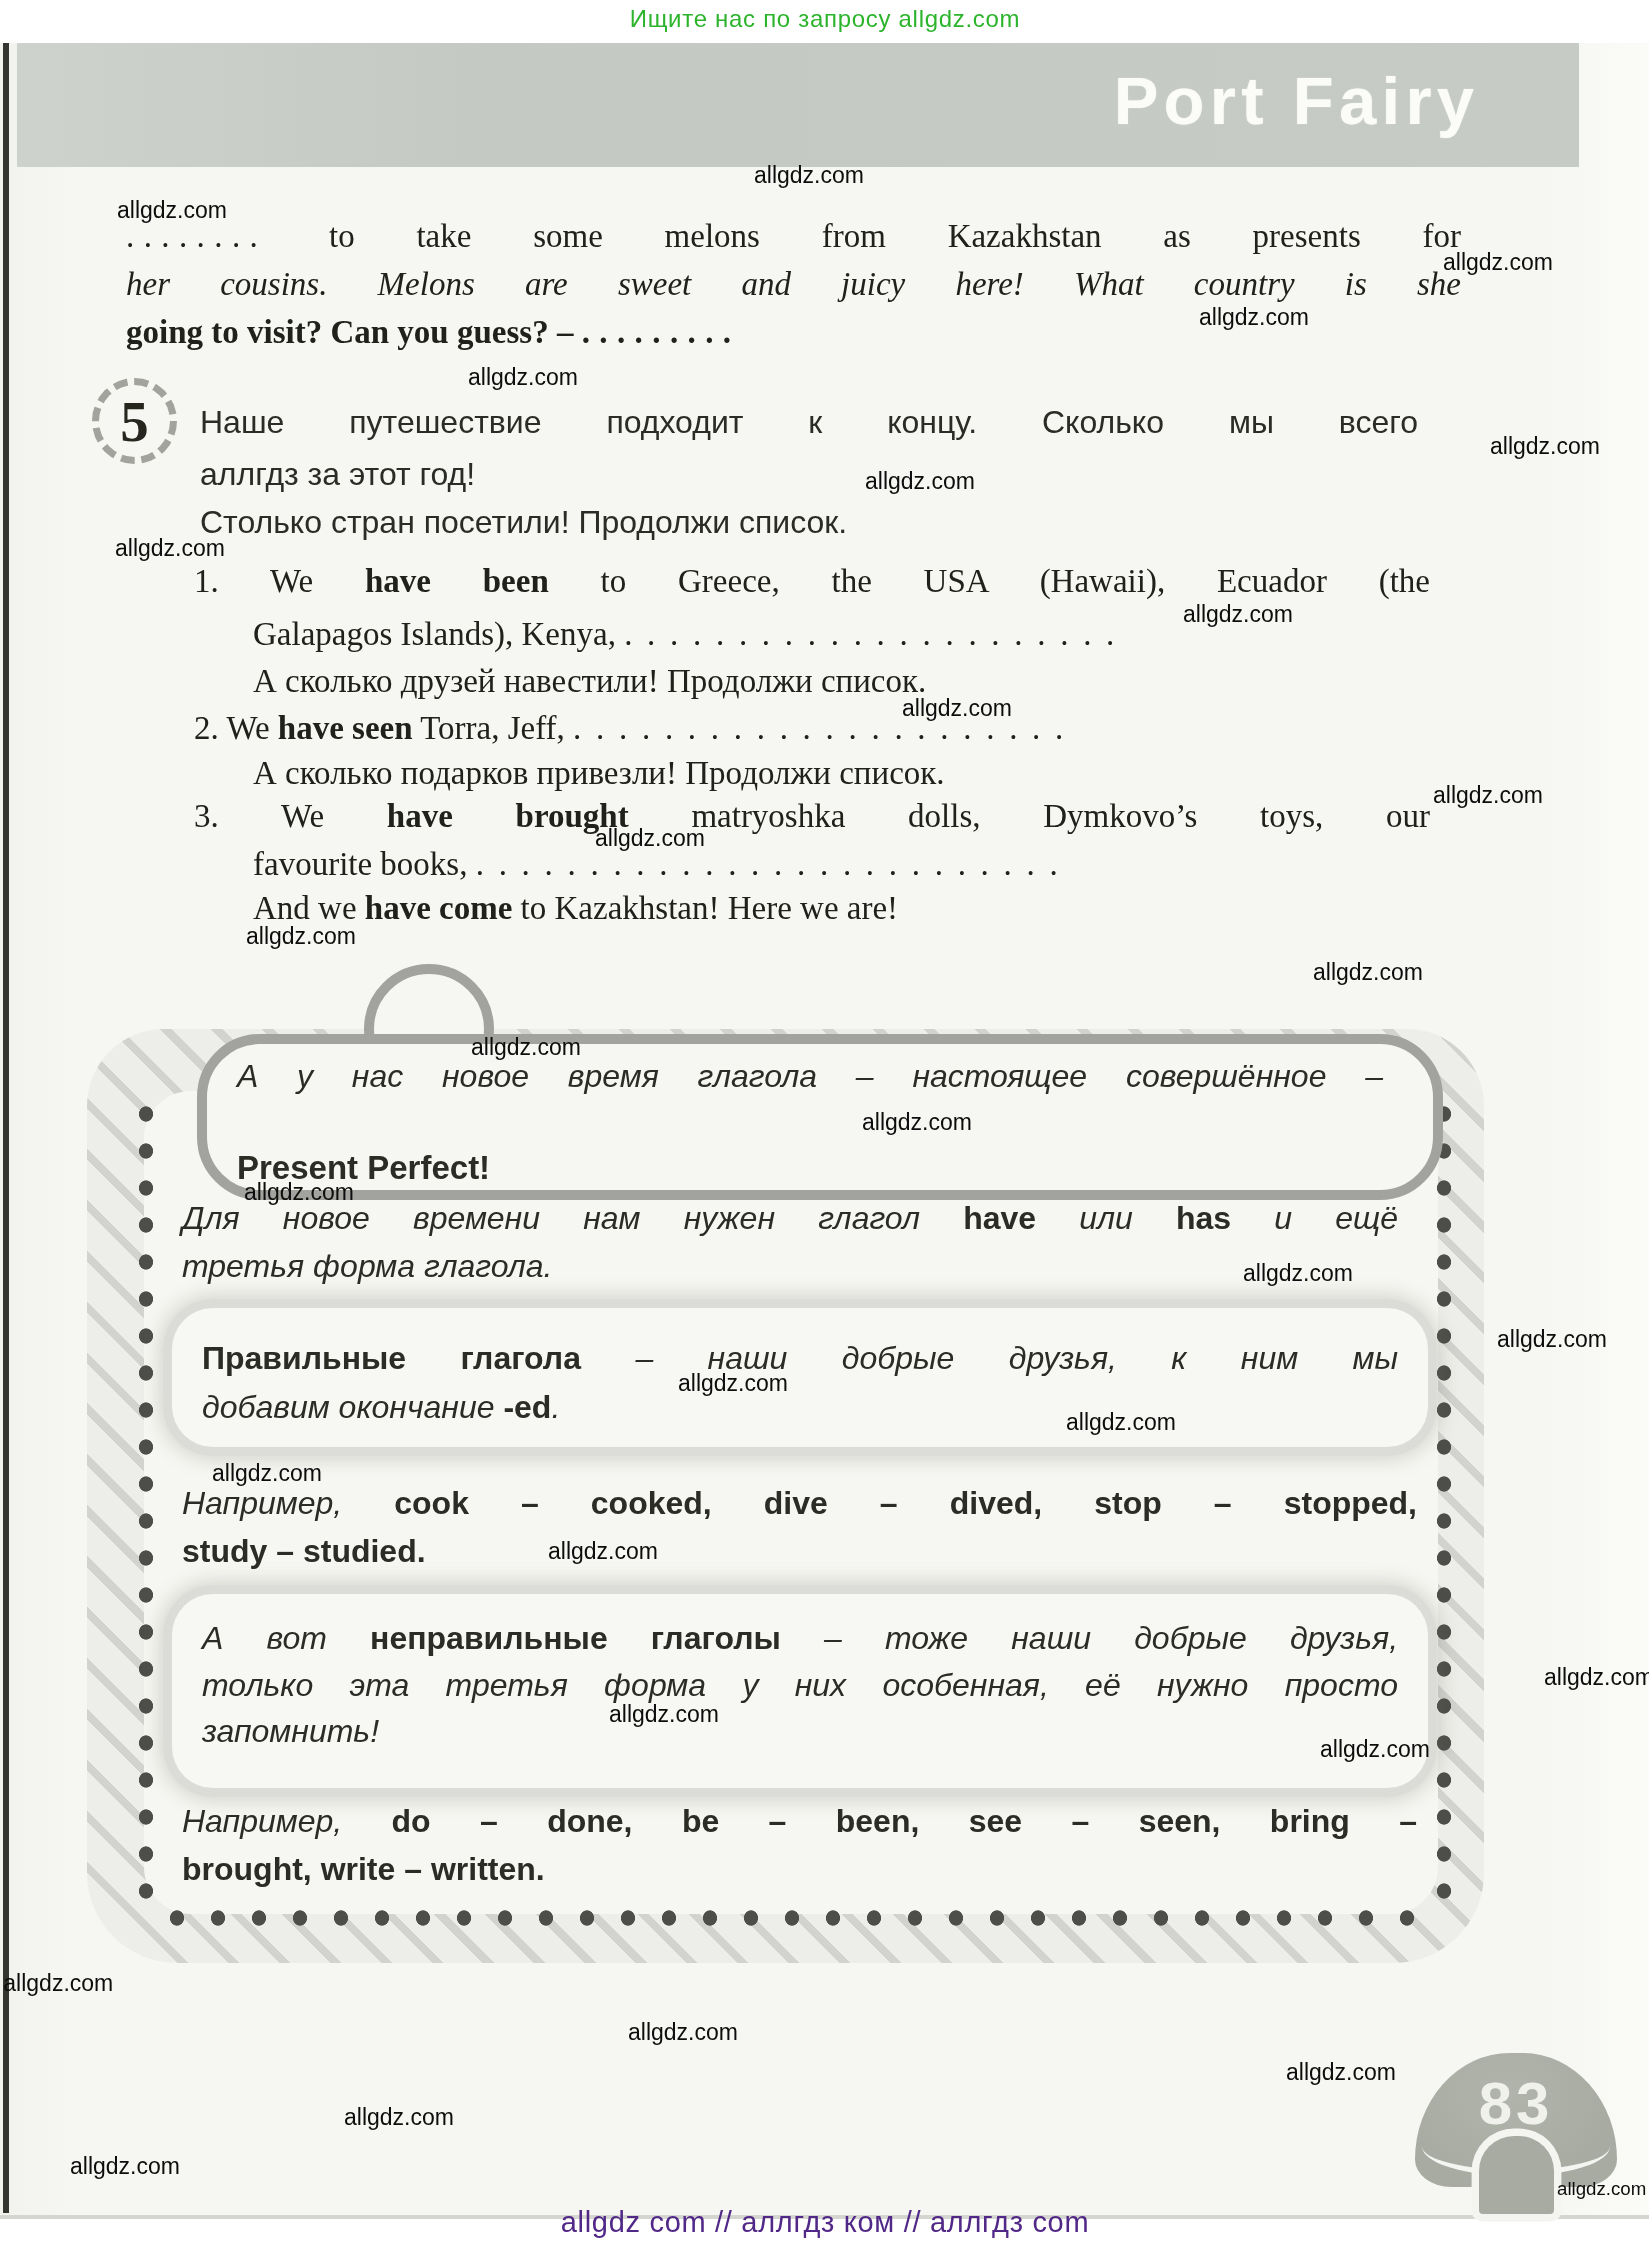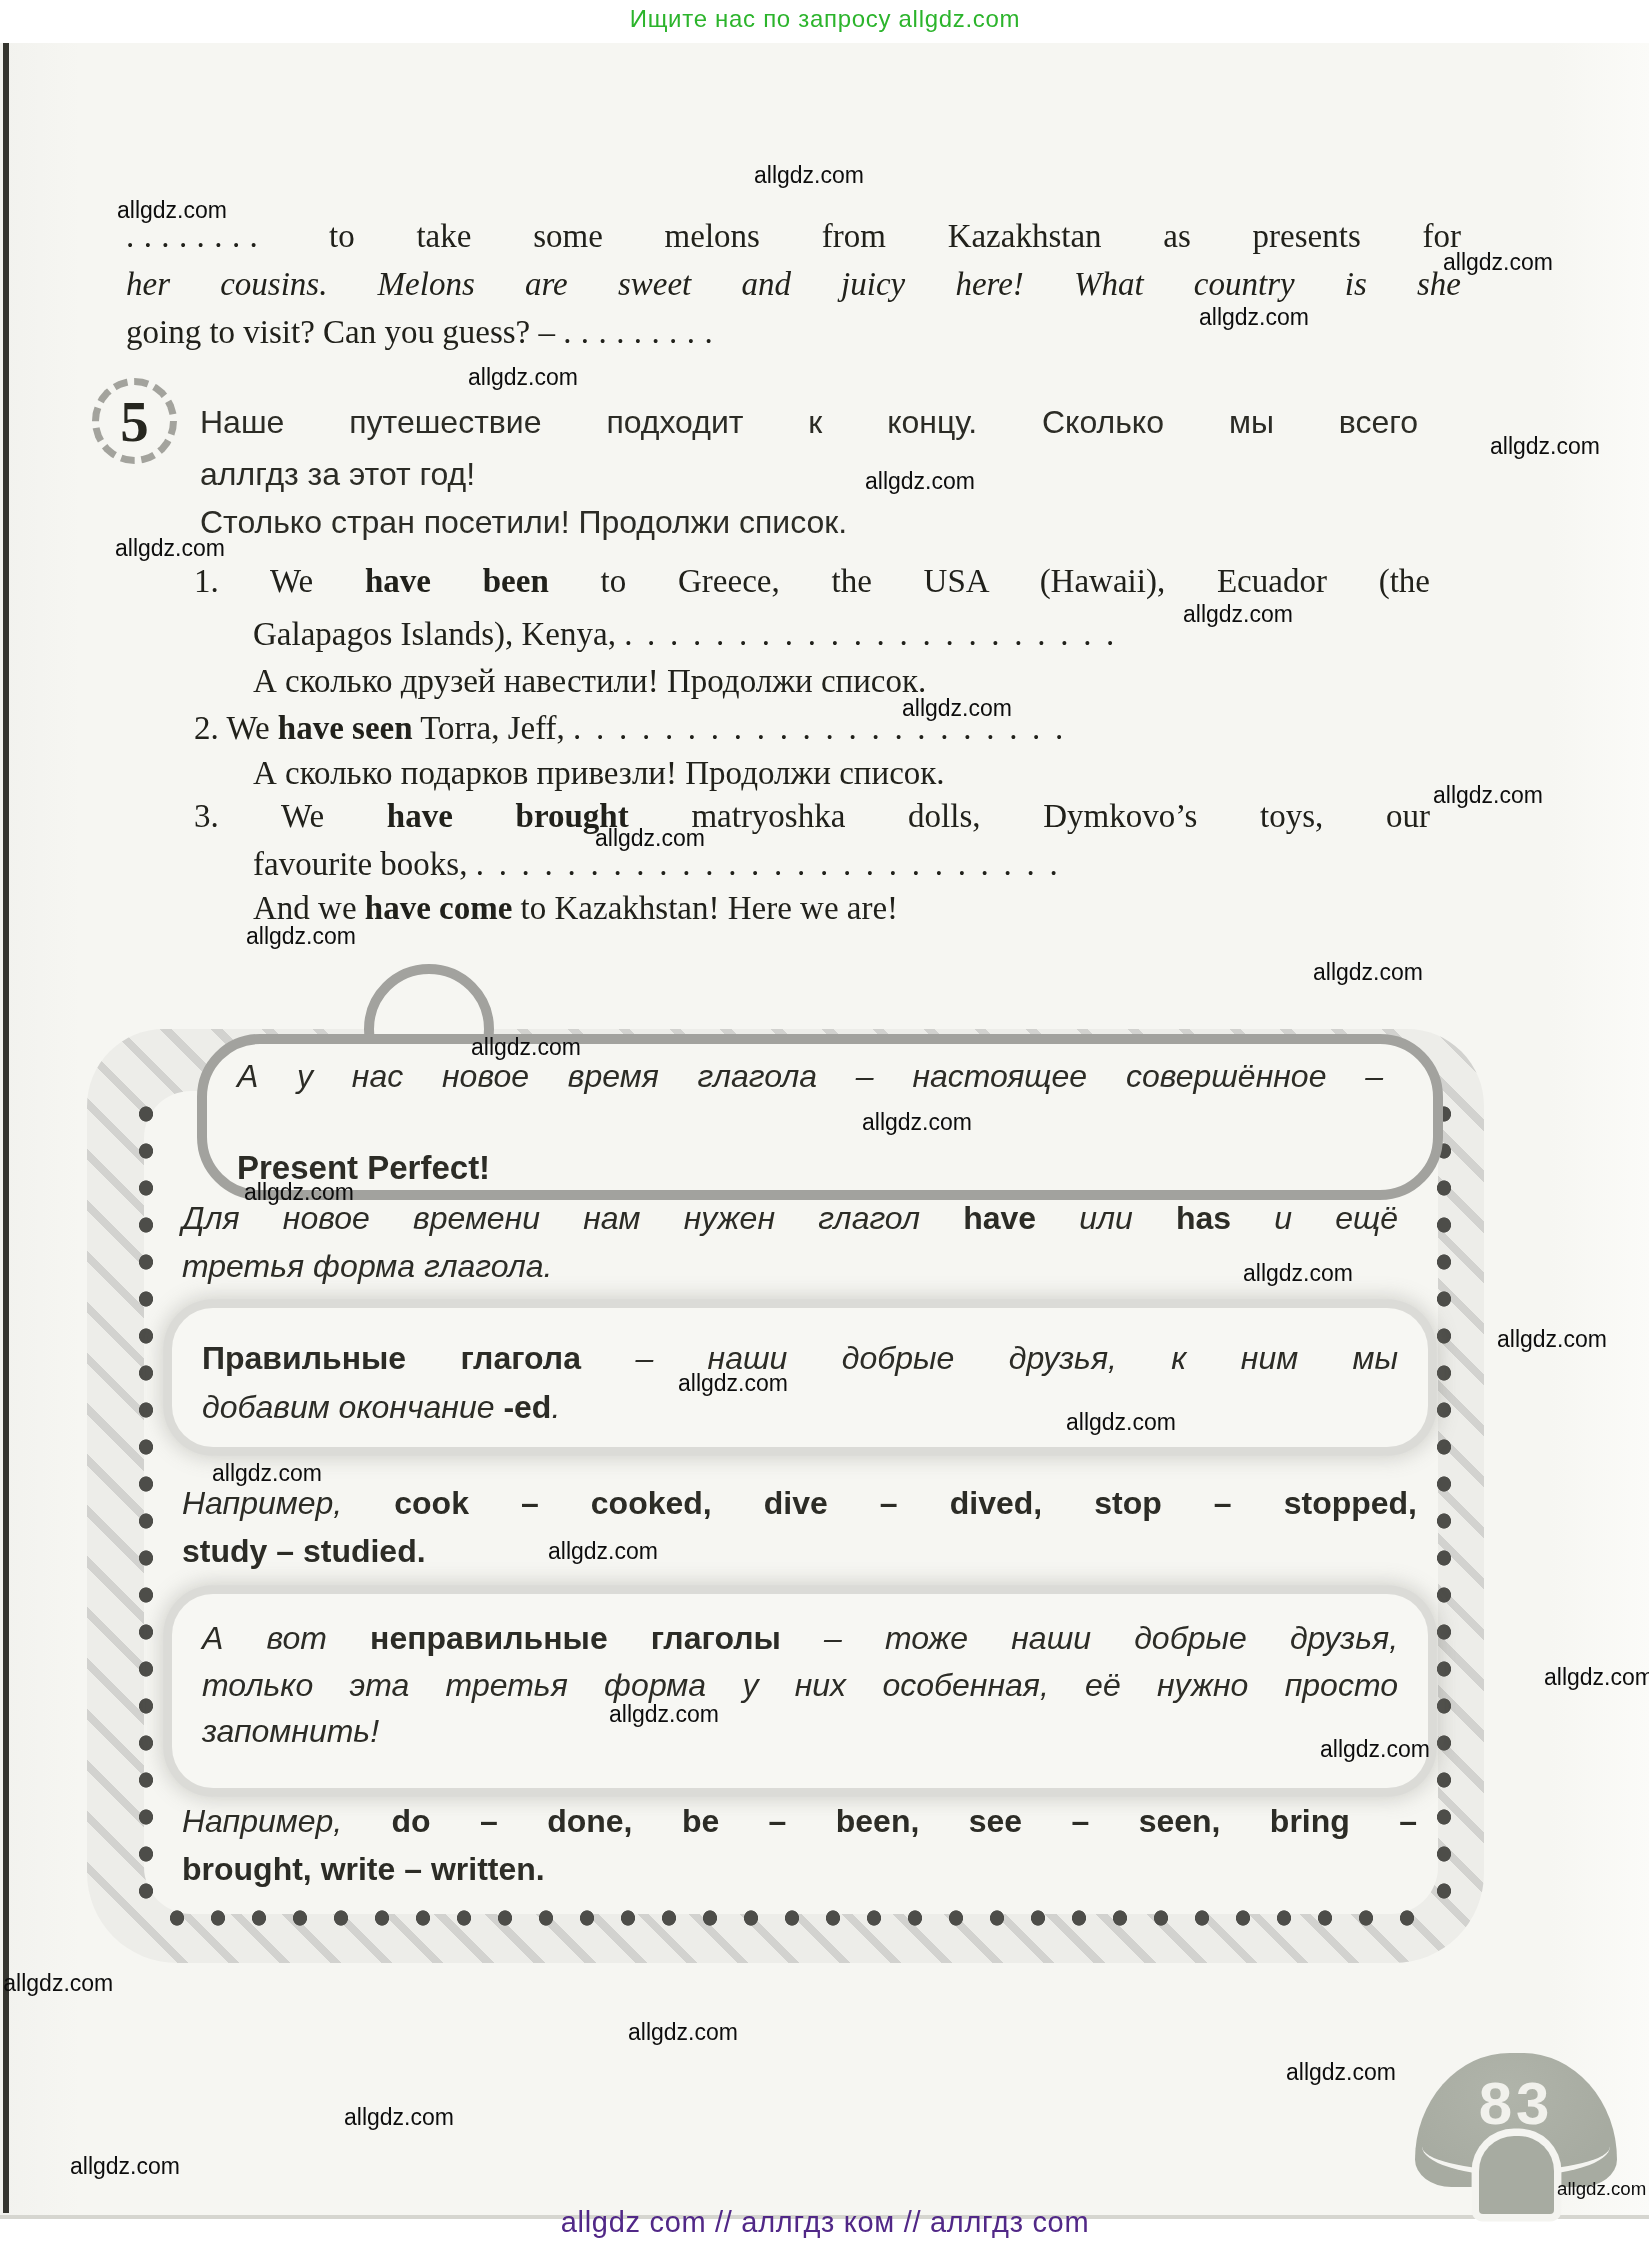--- a/index.html
+++ b/index.html
@@ -110,24 +110,27 @@
 </head>
 <body>
 
 <div id="canvas">
 
   <div class="page-scan"></div>
   <div class="spine-shadow"></div>
 
   <div class="promo-top">Ищите нас по запросу allgdz.com</div>
 
+  <div class="banner">
+    <div class="banner-title">Port Fairy</div>
+  </div>
 
   <div class="line ser just" style="left:126px;top:218px;width:1335px;"><span class="dots">........</span> <span>to take some melons from Kazakhstan as presents for</span></div>
   <div class="line ser just" style="left:126px;top:266px;width:1335px;font-style:italic;">her cousins. Melons are sweet and juicy here! What country is she</div>
-  <div class="line ser" style="left:126px;top:314px;"><span>going to visit? Can you guess? –</span> <span class="dots">.........</span></div>
+  <div class="line ser" style="left:126px;top:314px;font-weight:bold;"><span>going to visit? Can you guess? –</span> <span class="dots">.........</span></div>
 
   <div class="ex-badge">
       <span>5</span>
     </div>
   <div class="line sans just" style="left:200px;top:404px;width:1218px;">Наше путешествие подходит к концу. Сколько мы всего</div>
   <div class="line sans" style="left:200px;top:456px;">аллгдз за этот год!</div>
   <div class="line sans" style="left:200px;top:504px;">Столько стран посетили! Продолжи список.</div>
 
   <div class="line ser just" style="left:194px;top:563px;width:1236px;"><span>1.</span> <span>We </span><b>have been</b><span> to Greece, the USA (Hawaii), Ecuador (the</span></div>
   <div class="line ser" style="left:253px;top:616px;"><span>Galapagos Islands), Kenya,</span> <span class="dots-wide">......................</span></div>

